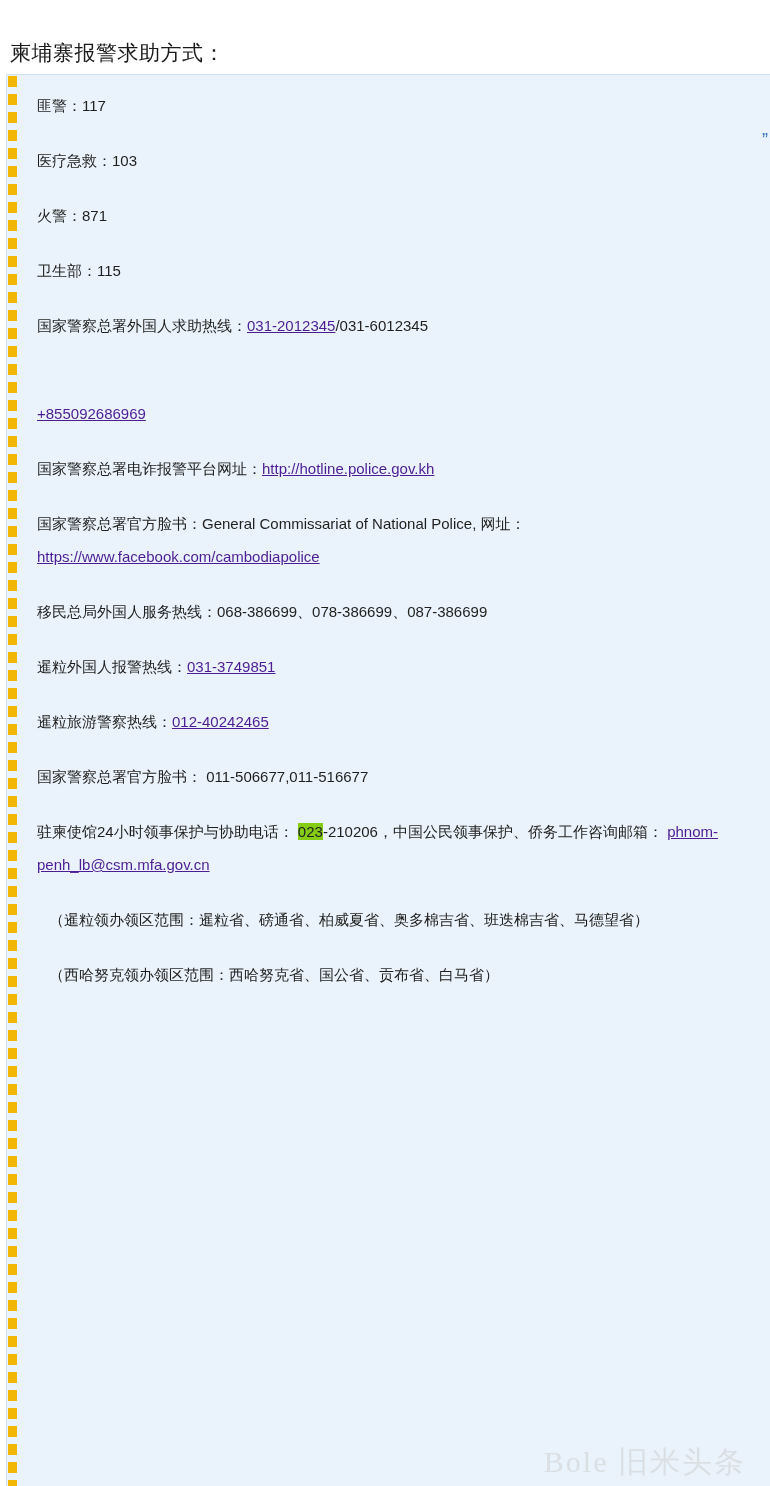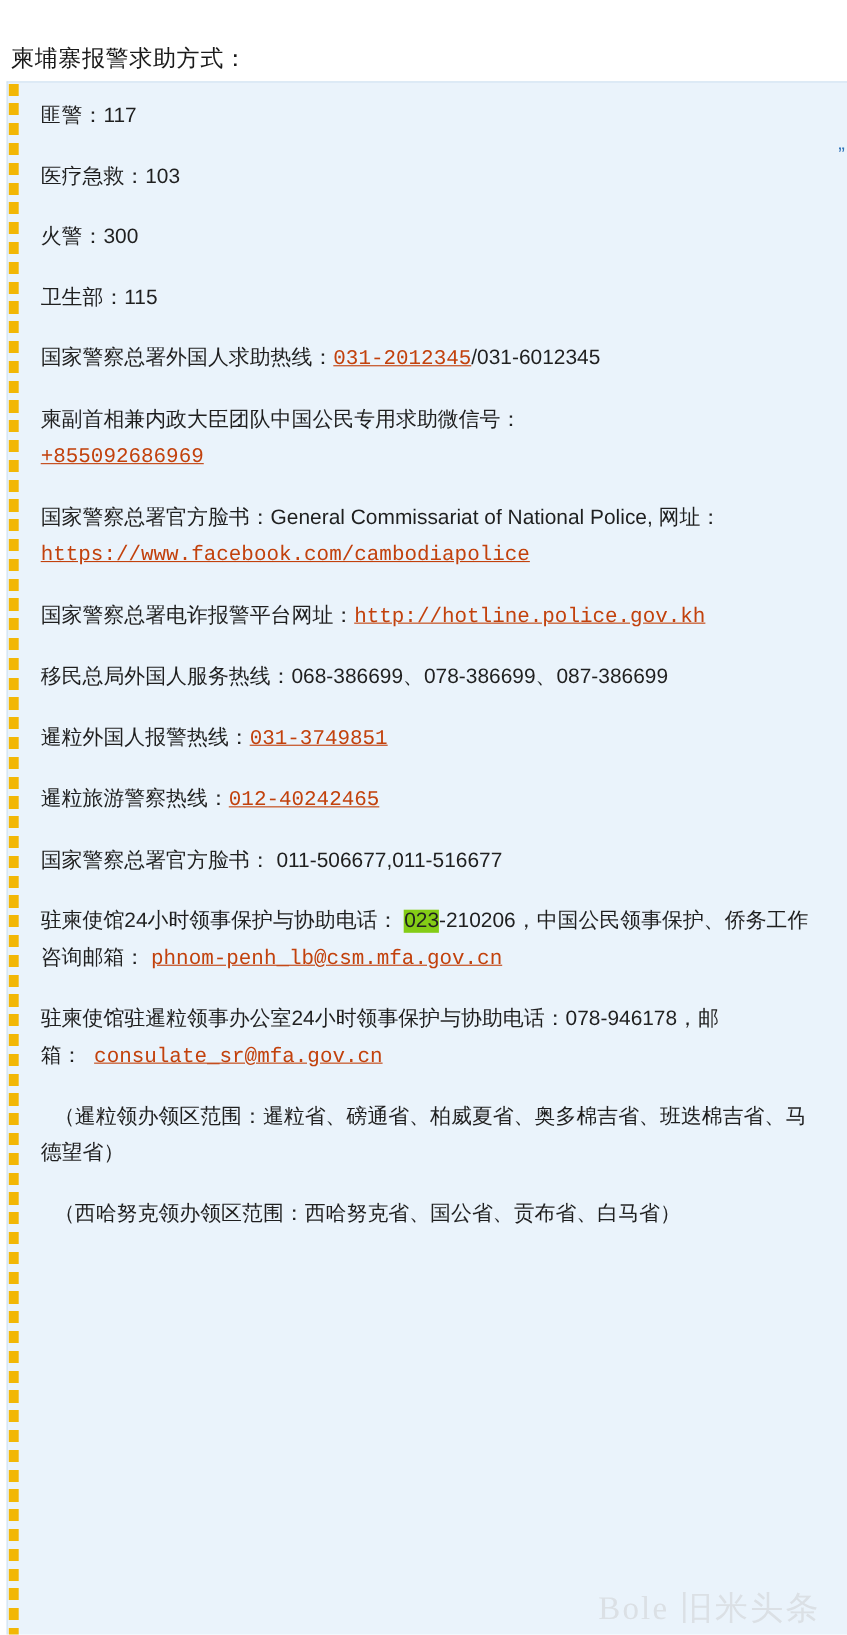--- a/index.html
+++ b/index.html
@@ -69,29 +69,28 @@
     );
   }
   .right-mark {
     position: absolute;
     top: 55px;
     right: 2px;
     font-size: 18px;
     color: #2f72b8;
   }
   .para {
-    font-size: 19px;
+    font-size: 15px;
     line-height: 33px;
     color: #1f1f1f;
     margin: 0 0 22px 0;
     word-break: break-word;
   }
   .link {
-    color: #c2410c;
-    font-family: Liberation Mono, monospace;
+    color: #4c1d95;
   }
   .hl {
     background: #84cc16;
   }
   .indent {
     text-indent: 12px;
   }
   .watermark {
     position: absolute;
     right: 24px;
@@ -129,38 +128,38 @@
   <div class="title-bar">
     <span class="title-text">柬埔寨报警求助方式：</span>
   </div>
 
   <div class="content-card">
 
     <span class="right-mark">”</span>
 
     <p class="para">匪警：117</p>
     <p class="para">医疗急救：103</p>
-    <p class="para">火警：300</p>
+    <p class="para">火警：871</p>
     <p class="para">卫生部：115</p>
 
     <p class="para">
       <span><span>国家警察总署外国人求助热线：</span></span><a class="link" href="#">031-2012345</a><span>/031-6012345</span>
     </p>
 
     <p class="para">
-      <span>柬副首相兼内政大臣团队中国公民专用求助微信号：</span><br>
+      <br>
       <a class="link" href="#">+855092686969</a>
     </p>
 
     <p class="para">
-      <span>国家警察总署官方脸书：</span><span>General Commissariat of National Police</span><span>, 网址：</span><a class="link" href="#">https://www.facebook.com/cambodiapolice</a>
+      <span>国家警察总署电诈报警平台网址：</span><a class="link" href="#">http://hotline.police.gov.kh</a>
     </p>
 
     <p class="para">
-      <span>国家警察总署电诈报警平台网址：</span><a class="link" href="#">http://hotline.police.gov.kh</a>
+      <span>国家警察总署官方脸书：</span><span>General Commissariat of National Police</span><span>, 网址：</span><a class="link" href="#">https://www.facebook.com/cambodiapolice</a>
     </p>
 
     <p class="para">
       <span>移民总局外国人服务热线：</span><span>068-386699、078-386699、087-386699</span>
     </p>
 
     <p class="para">
       <span>暹粒外国人报警热线：</span><a class="link" href="#">031-3749851</a>
     </p>
 
@@ -169,23 +168,20 @@
     </p>
 
     <p class="para">
       <span>国家警察总署官方脸书：</span>&nbsp;<span>011-506677,011-516677</span>
     </p>
 
     <p class="para">
       <span>驻柬使馆24小时领事保护与协助电话：</span>&nbsp;<span class="hl">023</span><span>-210206，中国公民领事保护、侨务工作咨询邮箱：</span>&nbsp;<a class="link" href="#">phnom-penh_lb@csm.mfa.gov.cn</a>
     </p>
 
-    <p class="para">
-      <span>驻柬使馆驻暹粒领事办公室24小时领事保护与协助电话：078-946178，邮箱：</span>&nbsp;&nbsp;<a class="link" href="#">consulate_sr@mfa.gov.cn</a>
-    </p>
 
     <p class="para indent">（暹粒领办领区范围：暹粒省、磅通省、柏威夏省、奥多棉吉省、班迭棉吉省、马德望省）</p>
 
 
     <p class="para indent">（西哈努克领办领区范围：西哈努克省、国公省、贡布省、白马省）</p>
 
   </div>
 
   <div class="left-bar"></div>
 

